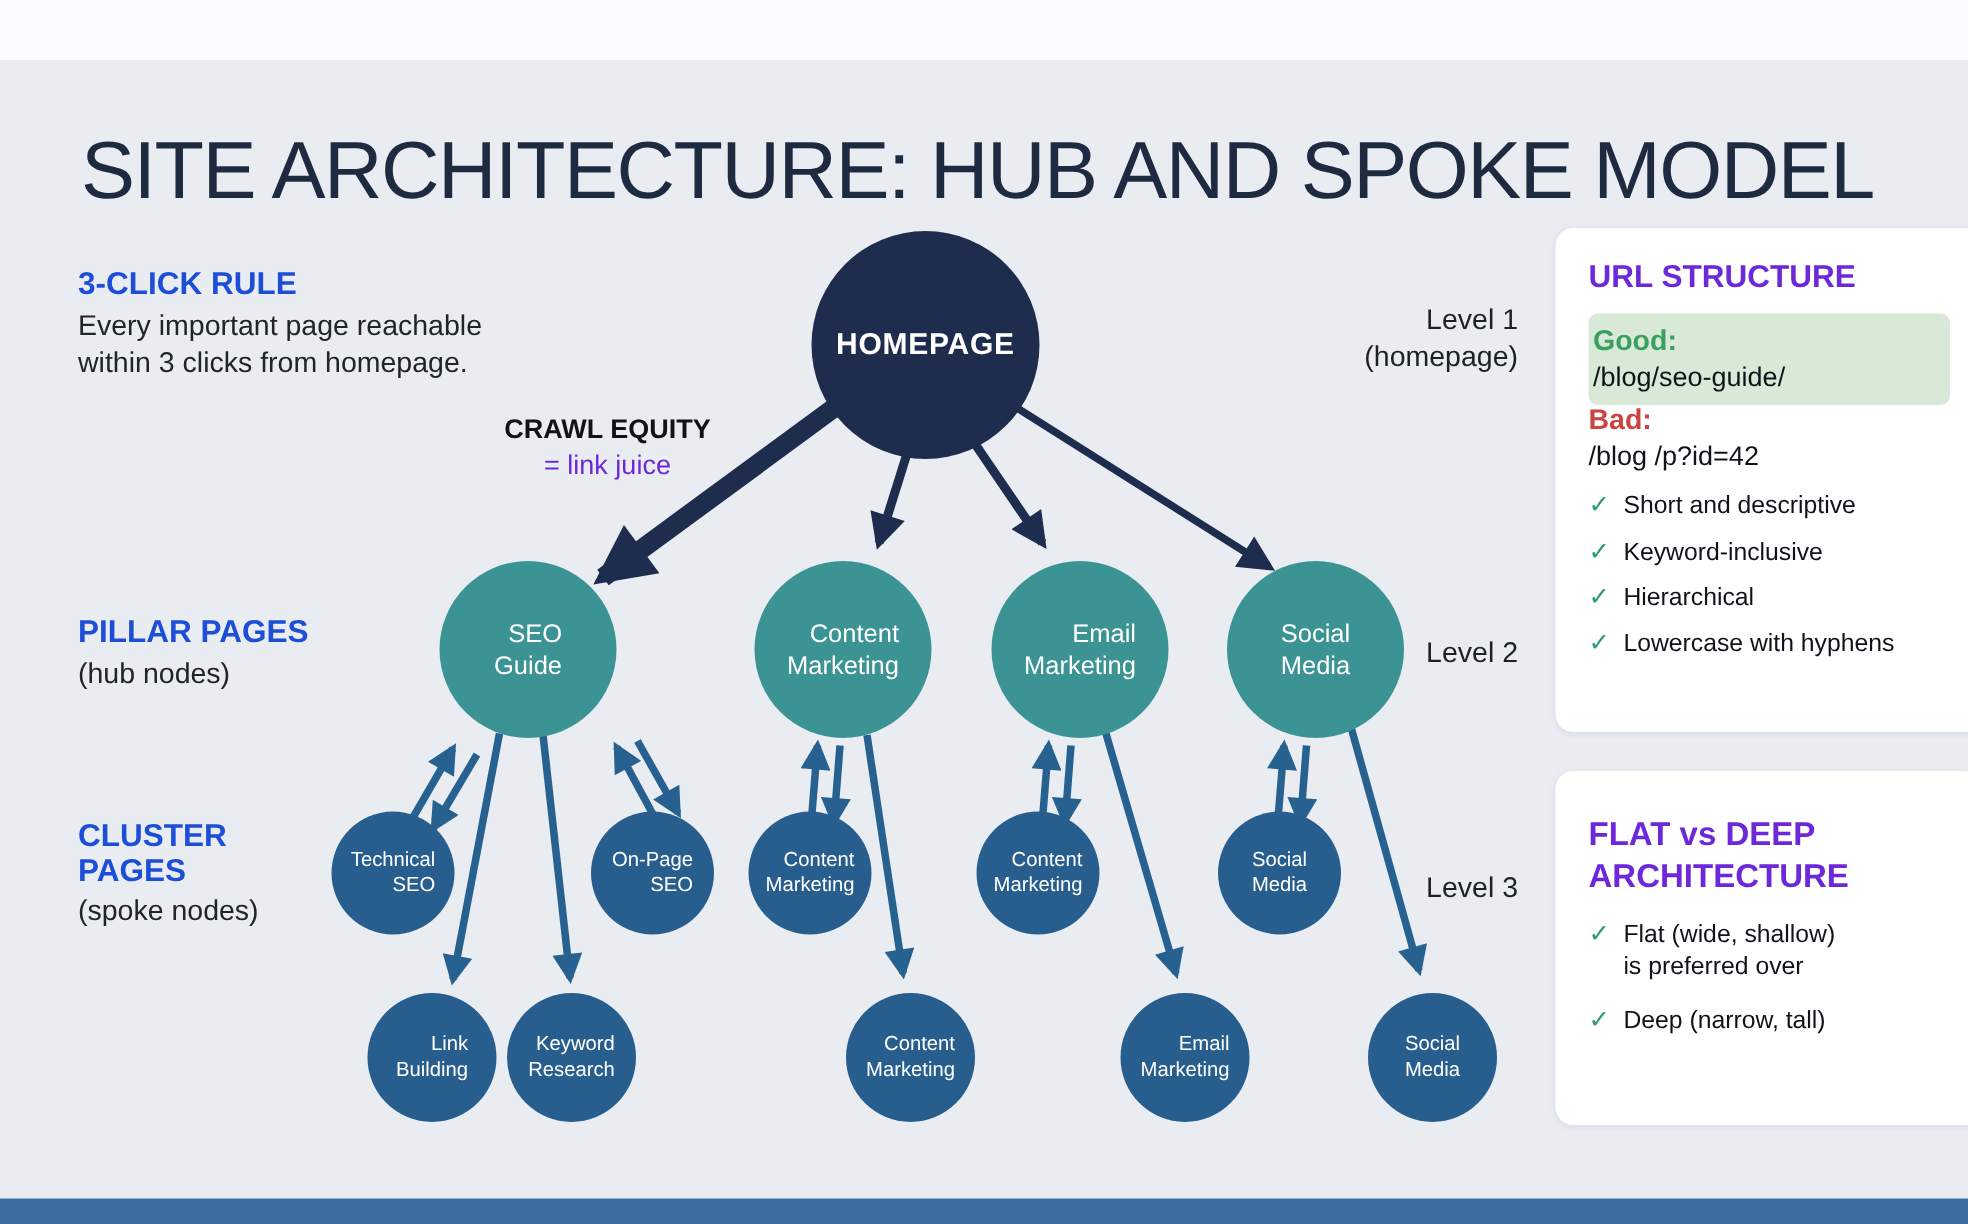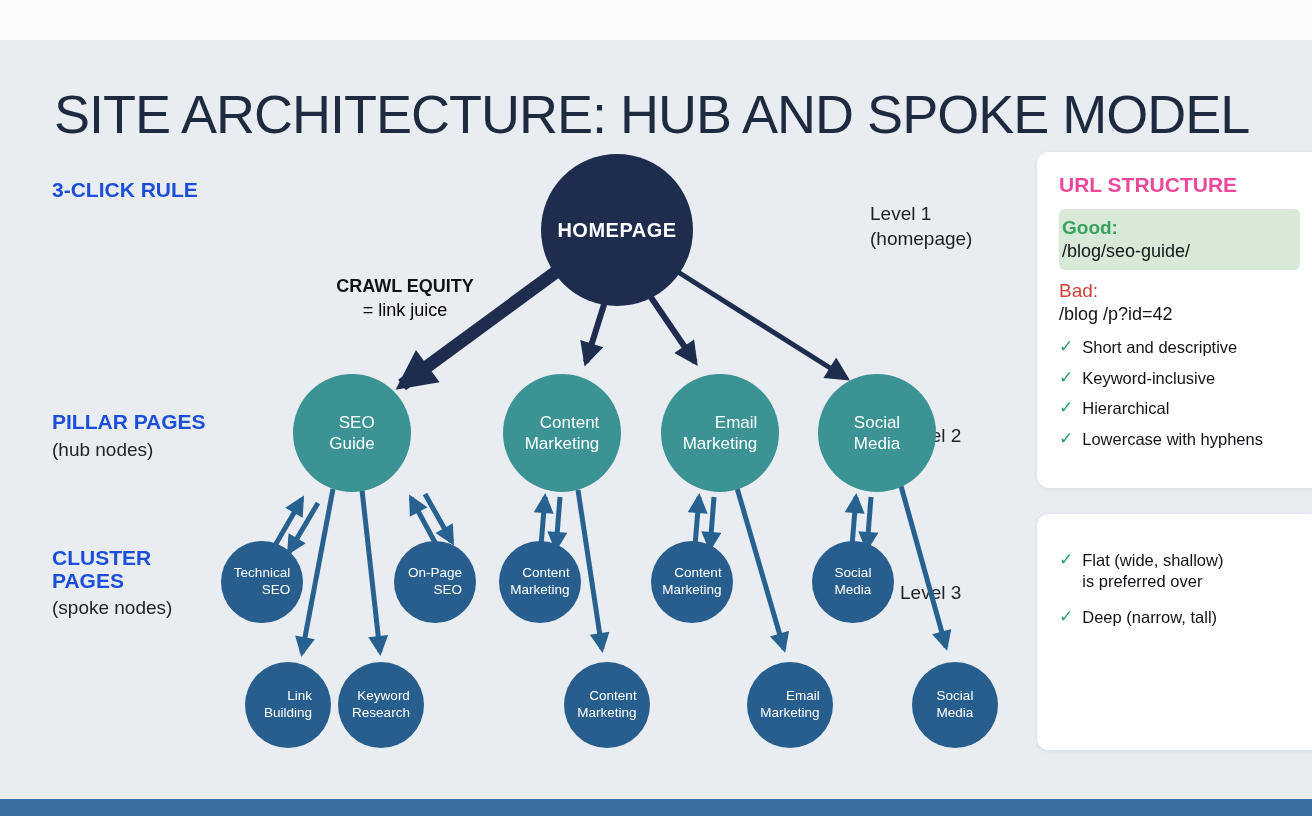--- a/index.html
+++ b/index.html
@@ -14,52 +14,54 @@
   .bottom-bar{position:absolute;left:0;bottom:0;width:1312px;height:17px;background:#3d6ea3;}
   .title{
     position:absolute;left:54px;top:50px;width:1210px;
     font-size:54px;font-weight:400;letter-spacing:-1px;color:#1e2a40;line-height:1.05;
   }
   .side-note{position:absolute;left:52px;}
   .note-heading{font-size:21px;font-weight:700;color:#1d4ed8;line-height:1.15;}
   .note-sub{font-size:19px;color:#20252c;line-height:1.3;margin-top:4px;}
   .crawl{position:absolute;left:312px;top:276px;width:186px;text-align:center;}
   .crawl .c1{font-size:18px;font-weight:700;color:#10141a;}
-  .crawl .c2{font-size:18px;color:#000000;margin-top:3px;}
-  .level-label{position:absolute;text-align:left;font-size:19px;color:#1c2128;line-height:1.3;}
+  .crawl .c2{font-size:18px;color:#6d28d9;margin-top:3px;}
+  .level-label{position:absolute;text-align:right;font-size:19px;color:#1c2128;line-height:1.3;}
   .arrows{position:absolute;left:0;top:0;pointer-events:none;}
   .node{
     position:absolute;border-radius:50%;display:flex;align-items:center;justify-content:center;
     text-align:right;color:#fff;white-space:pre-line;line-height:1.25;
   }
   .node.homepage{background:#1e2c4e;font-size:20px;font-weight:700;letter-spacing:.5px;}
   .node.pillar{background:#3b9394;font-size:17px;}
   .node.cluster{background:#275e8d;font-size:13.5px;}
   .card{
     position:absolute;background:#ffffff;border-radius:12px;
     box-shadow:0 1px 4px rgba(30,44,78,.08);padding:20px 22px;box-sizing:border-box;
   }
-  .card-heading{font-size:21px;font-weight:700;color:#ec4899;line-height:1.2;}
+  .card-heading{font-size:21px;font-weight:700;color:#6d28d9;line-height:1.2;}
   .good-box{background:#d8e9d8;border-radius:6px;padding:8px 3px;margin-top:12px;}
   .good-label{color:#3aa05e;font-weight:700;font-size:19px;}
   .url-value{font-size:18px;color:#101418;margin-top:2px;}
-  .bad-label{color:#cc4440;font-weight:400;font-size:19px;margin-top:10px;}
+  .bad-label{color:#cc4440;font-weight:700;font-size:19px;}
   .checks{list-style:none;margin:12px 0 0 0;padding:0;}
   .checks li{display:flex;align-items:flex-start;gap:9px;margin:9px 0;font-size:16.5px;color:#101418;line-height:1.3;}
   .check-icon{color:#2d9b78;font-weight:700;font-size:17px;line-height:1.2;flex:0 0 auto;}
 </style>
 </head>
 <body>
 
 <div class="top-band"></div>
 
 <h1 class="title">SITE ARCHITECTURE: HUB AND SPOKE MODEL</h1>
 
 <div class="side-note" style="top:178px;">
   <div class="note-heading">3-CLICK RULE</div>
+  <div class="note-sub ml">Every important page reachable
+within 3 clicks from homepage.</div>
 </div>
 
 <div class="crawl">
   <div class="c1">CRAWL EQUITY</div>
   <div class="c2">= link juice</div>
 </div>
 
 <div class="side-note" style="top:410px;">
   <div class="note-heading">PILLAR PAGES</div>
   <div class="note-sub">(hub nodes)</div>
@@ -167,20 +169,22 @@
       <span>Hierarchical</span>
     </li>
     <li>
       <span class="check-icon">✓</span>
       <span>Lowercase with hyphens</span>
     </li>
   </ul>
 </div>
 
 <div class="card" style="left:1037px;top:514px;width:285px;height:236px;">
+  <div class="card-heading ml" style="font-size:22px;line-height:1.25;margin-top:8px;">FLAT vs DEEP
+ARCHITECTURE</div>
   <ul class="checks" style="margin-top:16px;">
     <li>
       <span class="check-icon">✓</span>
       <span class="ml">Flat (wide, shallow)
 is preferred over</span>
     </li>
     <li style="margin-top:14px;">
       <span class="check-icon">✓</span>
       <span class="ml">Deep (narrow, tall)</span>
     </li>

